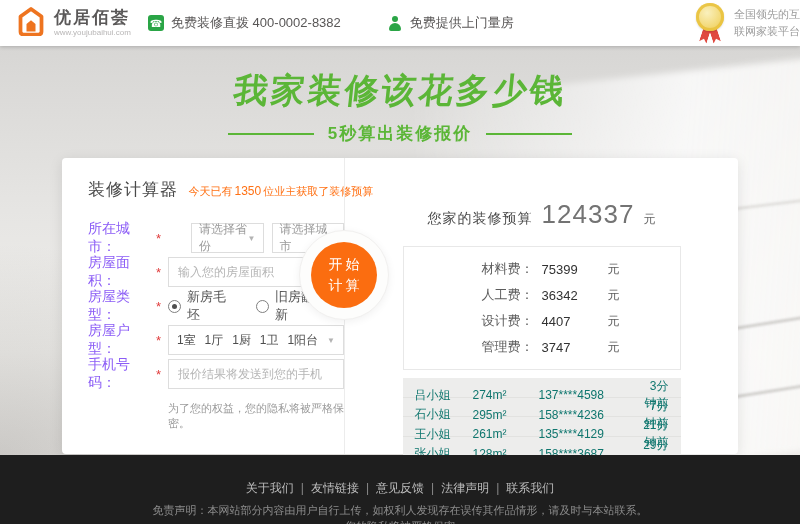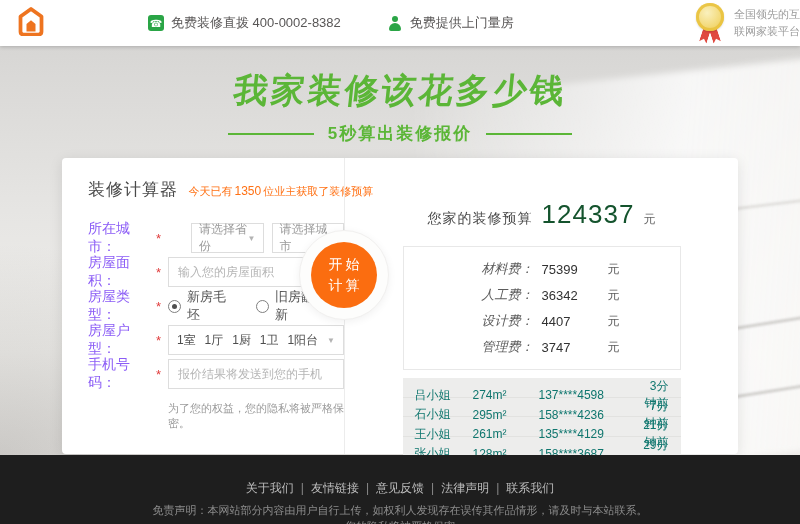--- a/index.html
+++ b/index.html
@@ -85,25 +85,25 @@
   .start-btn { position:absolute; left:282px; top:117px; transform:translate(-50%,-50%); width:90px; height:90px;
                border:1px solid #f1f0ef; border-radius:50%; background:#fdfdfc; z-index:4; cursor:pointer;
                display:flex; align-items:center; justify-content:center; box-shadow:0 2px 8px rgba(0,0,0,.06);
                font-family:inherit; }
   .start-inner { width:66px; height:66px; border-radius:50%; background:#fb6d10; color:#fff; font-size:14px;
                  letter-spacing:3px; line-height:1.5; display:flex; flex-direction:column; align-items:center;
                  justify-content:center; padding-left:3px; }
 
   .result-head { display:flex; align-items:baseline; justify-content:center; gap:9px; margin-bottom:16px; }
   .result-title { font-size:14px; color:#4a4a4a; letter-spacing:1px;margin-top:28px; }
-  .result-total { font-size:26px; color:#14532d; letter-spacing:1px; }
+  .result-total { font-size:26px; color:#737373; letter-spacing:1px; }
   .result-unit { font-size:12px; color:#666; }
   .breakdown { width:278px; margin:0 auto; border:1px solid #e8e8e8; padding:9px 0; }
   .bd-row { display:flex; align-items:center; justify-content:center; height:26px; font-size:13px; }
-  .bd-label { width:78px; text-align:right; color:#5c5c5c;font-style:italic; }
+  .bd-label { width:78px; text-align:right; color:#5c5c5c; }
   .bd-value { width:56px; text-align:left; margin-left:8px; color:#323232; }
   .bd-unit { width:20px; margin-left:10px; color:#5c5c5c; font-size:12px; }
   .recent { width:278px; margin:8px auto 0; background:#ededec; font-size:12px; color:#0f766e; }
   .recent-row { display:grid; grid-template-columns:58px 66px 100px 1fr; align-items:center; height:19.5px;
                 padding:0 12px; border-bottom:1px solid #e2e2e0; }
   .recent-row:last-child { border-bottom:none; }
   .recent-time { text-align:right; }
 
   
   .footer { position:relative; z-index:5; height:69px; background:#1e1e1e; text-align:center; padding-top:25px; }
@@ -117,20 +117,24 @@
 <body>
 
 <div class="header">
   <div class="logo">
     <span>
       <svg width="30" height="30" viewBox="0 0 40 40">
         <path d="M6 14 L20 4 L34 14 L34 34 Q34 38 30 38 L10 38 Q6 38 6 34 Z" fill="none" stroke="#ee7420" stroke-width="5" stroke-linejoin="round"></path>
         <path d="M14 34 L14 24 L20 19 L26 24 L26 34 Z" fill="#ee7420"></path>
       </svg>
     </span>
+    <div>
+      <div class="logo-name">优居佰荟</div>
+      <div class="logo-url">www.youjubaihui.com</div>
+    </div>
   </div>
   <div class="nav-item">
     <span class="icon-phone">☎</span>
     <span>免费装修直拨 400-0002-8382</span>
   </div>
   <div class="nav-item">
     <span class="icon-person"></span>
     <span>免费提供上门量房</span>
   </div>
   <div class="badge">

